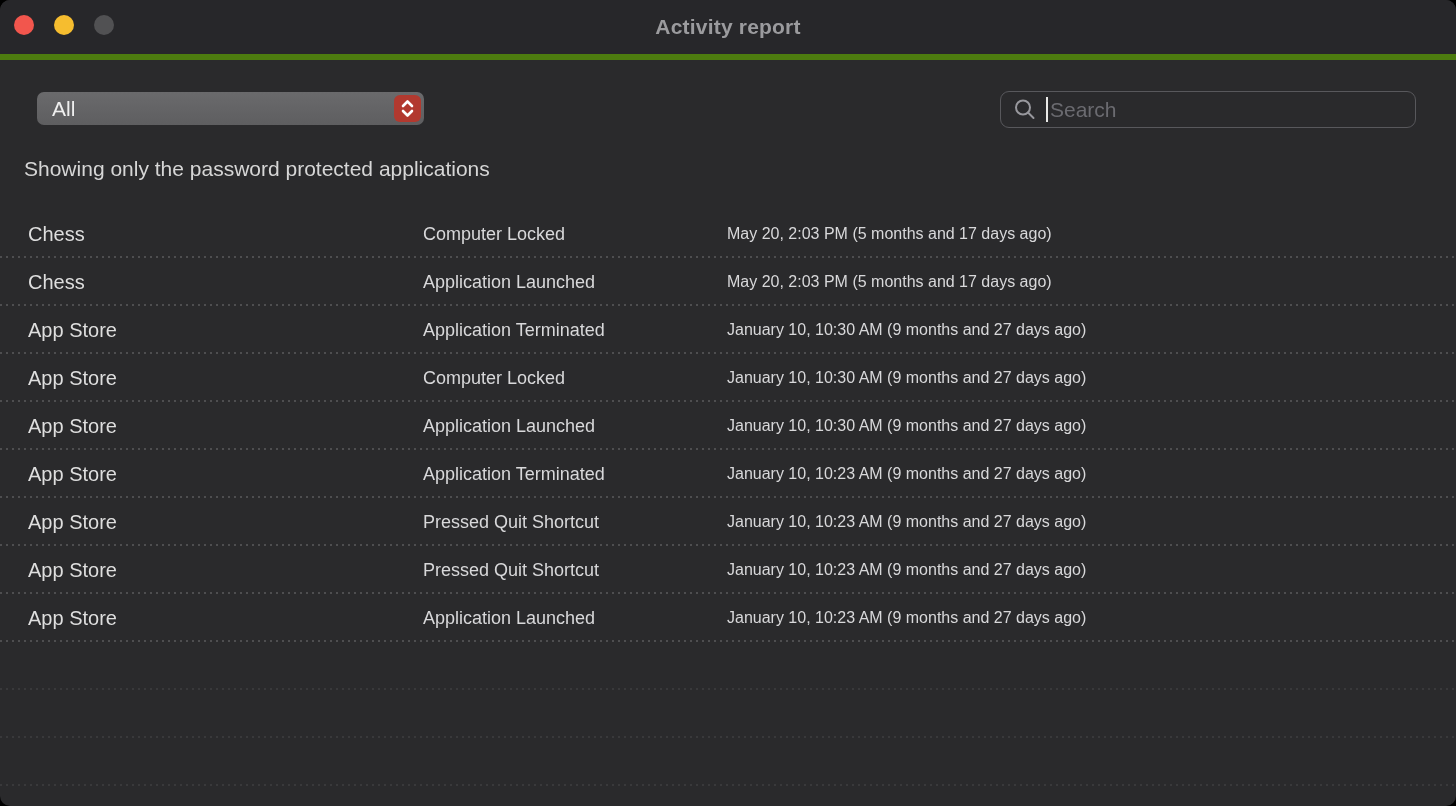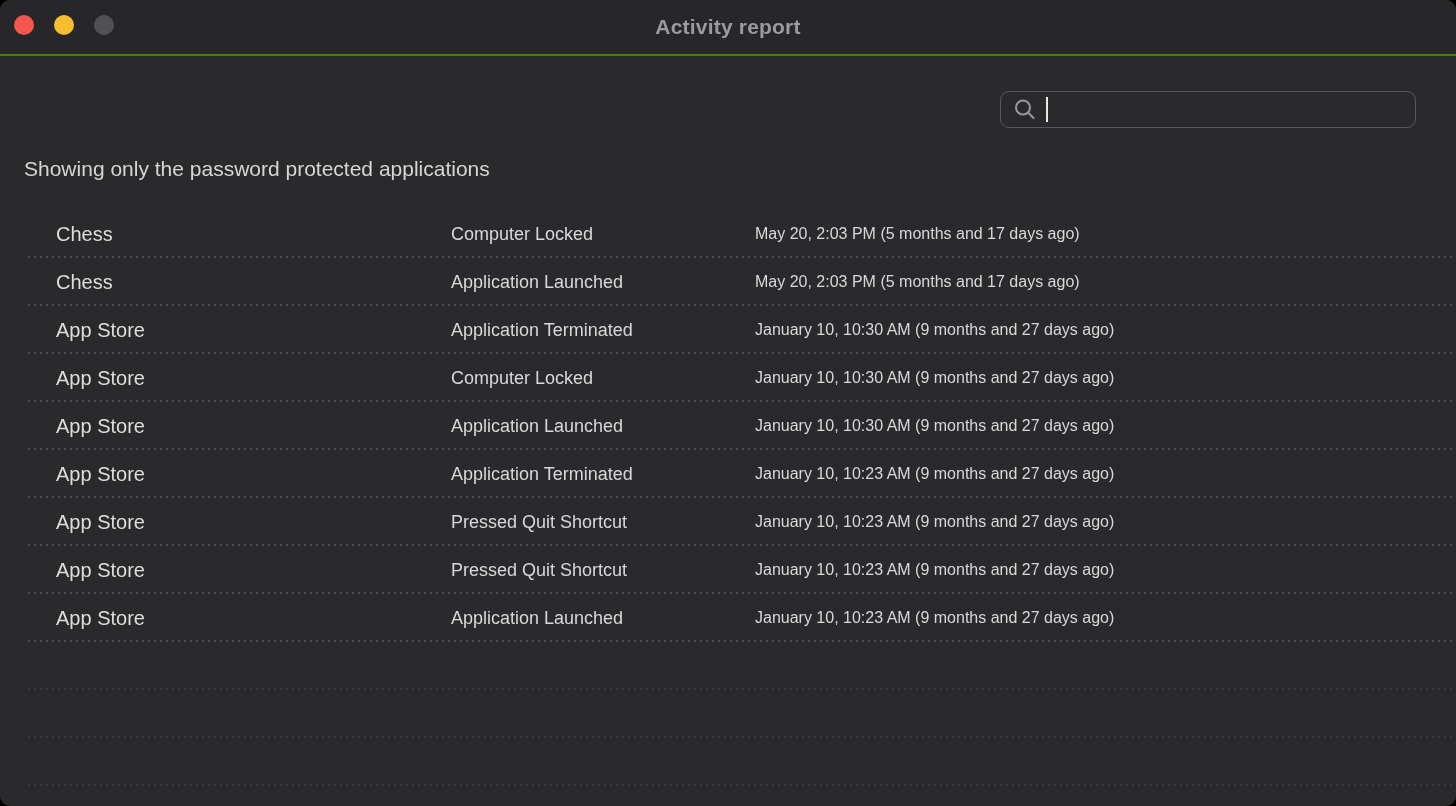--- a/index.html
+++ b/index.html
@@ -17,21 +17,21 @@
     height: 806px;
     background: #2a2a2c;
     border-radius: 10px;
     overflow: hidden;
   }
   
   .titlebar {
     position: relative;
     height: 54px;
     background: #27272a;
-    border-bottom: 2px solid #4d7c0f;
+    border-bottom: 6px solid #4d7c0f;
   }
   .traffic-lights {
     position: absolute;
     left: 14px;
     top: 15px;
     display: flex;
     gap: 20px;
   }
   .tl {
     width: 20px;
@@ -131,21 +131,20 @@
     width: 1456px;
   }
   .row {
     position: relative;
     height: 48px;
     display: grid;
     grid-template-columns: 395px 304px 1fr;
     align-items: center;
     padding-left: 28px;
     box-sizing: border-box;
-    margin-left: 28px;
     --sep: #4e4e50;
   }
   .row::after {
     content: "";
     position: absolute;
     left: 0; right: 0; bottom: 0;
     height: 2px;
     background: repeating-linear-gradient(90deg, var(--sep) 0 2px, transparent 2px 6px);
   }
   .row.empty { --sep: #39393b; }
@@ -160,29 +159,39 @@
 
   <div class="titlebar">
     <div class="traffic-lights">
       <span class="tl red"></span>
       <span class="tl yellow"></span>
       <span class="tl gray"></span>
     </div>
     <div class="window-title">Activity report</div>
   </div>
 
+  <div class="popup-button">
+    <span class="popup-label">All</span>
+    <span class="popup-stepper">
+      <svg width="15" height="19" viewBox="0 0 15 19">
+        <polyline points="3,7 7.5,2.5 12,7" fill="none" stroke="#ffffff" stroke-width="2.6" stroke-linecap="round" stroke-linejoin="round"></polyline>
+        <polyline points="3,12 7.5,16.5 12,12" fill="none" stroke="#ffffff" stroke-width="2.6" stroke-linecap="round" stroke-linejoin="round"></polyline>
+      </svg>
+    </span>
+  </div>
 
   <div class="search-field">
     <span style="display:flex;align-items:center;">
       <svg width="25" height="25" viewBox="0 0 25 25">
         <circle cx="11" cy="10.5" r="7" fill="none" stroke="#98989d" stroke-width="2"></circle>
         <line x1="16" y1="15.5" x2="21.5" y2="21" stroke="#98989d" stroke-width="2" stroke-linecap="round"></line>
       </svg>
     </span>
     <span class="search-caret"></span>
+    <input class="search-input" type="text" placeholder="Search" style="">
   </div>
 
   <div class="status-text">Showing only the password protected applications</div>
 
   <div class="table">
     <div class="row">
       <span class="cell-app">Chess</span>
       <span class="cell-event">Computer Locked</span>
       <span class="cell-date">May 20, 2:03 PM (5 months and 17 days ago)</span>
     </div>

